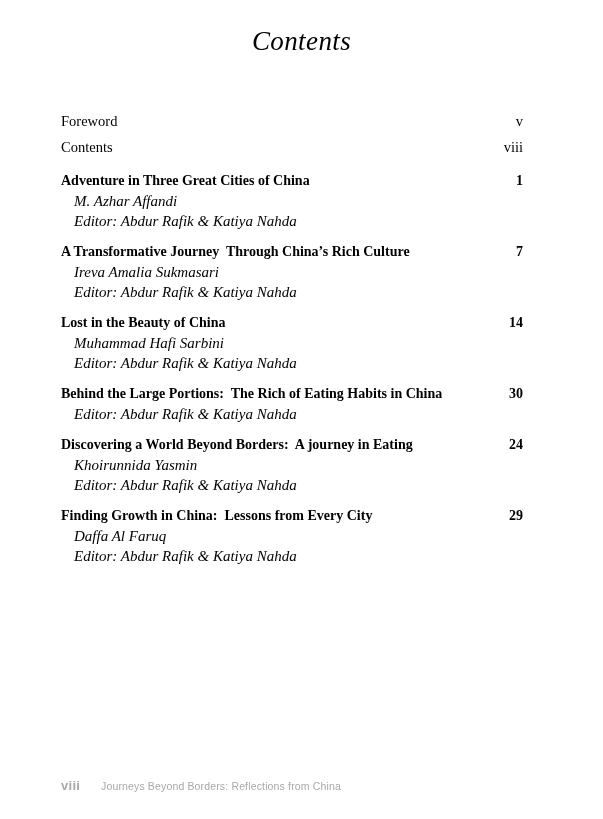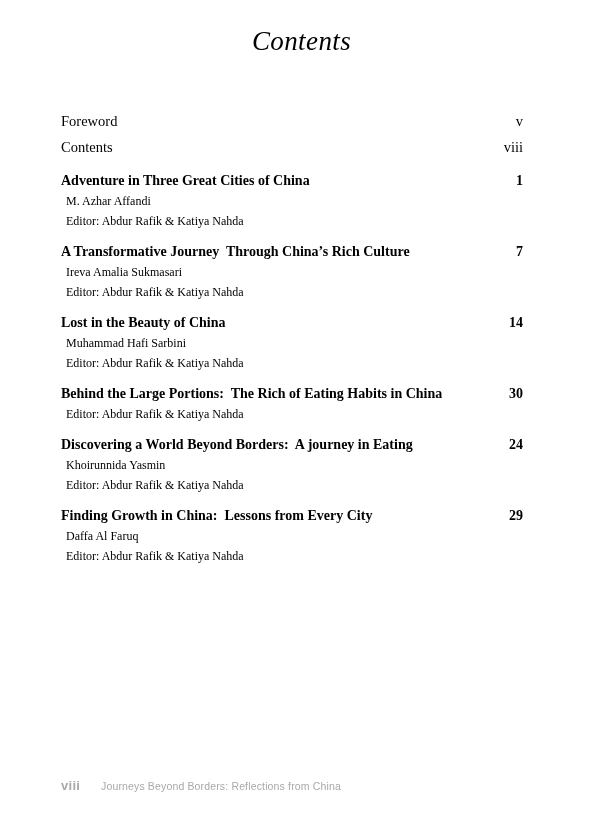--- a/index.html
+++ b/index.html
@@ -82,22 +82,23 @@
     padding-right: 12px;
   }
   .entry-page {
     text-align: right;
     min-width: 26px;
     white-space: pre;
     font-weight: bold;
   }
   .entry-author,
   .entry-editor {
-    margin-left: 5px;
-    font-size: 12px;
+    margin-left: 13px;
+    font-style: italic;
+    font-size: 15px;
     line-height: 20px;
     white-space: pre;
   }
 
   
   .footer {
     position: absolute;
     left: 61px;
     bottom: 26px;
     display: flex;

